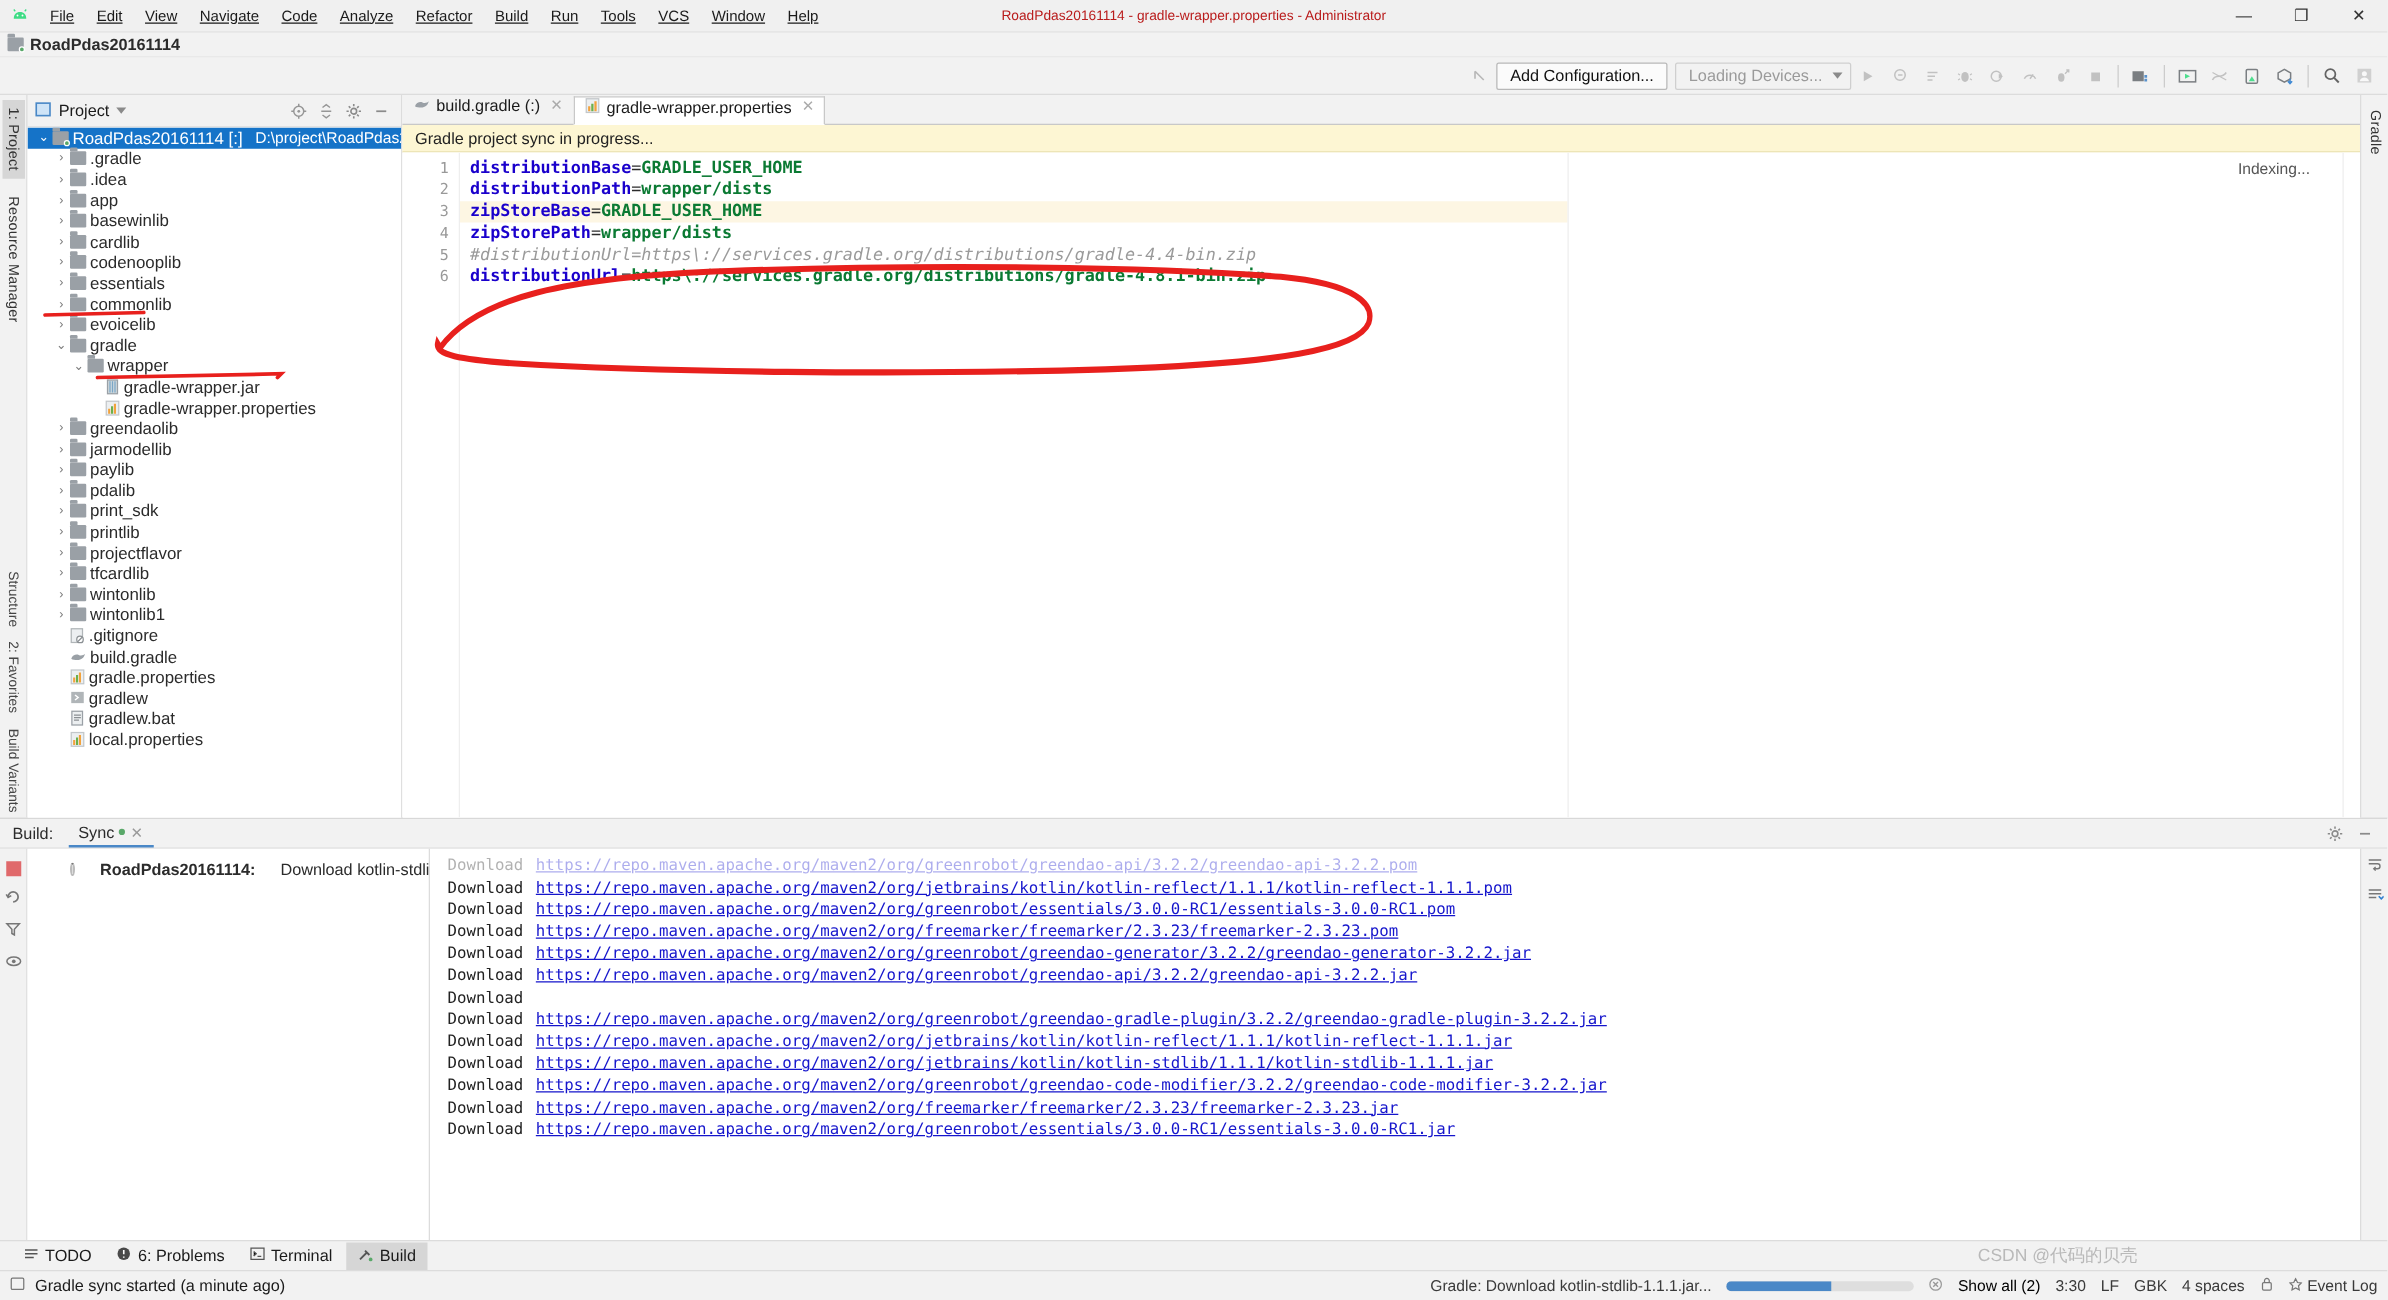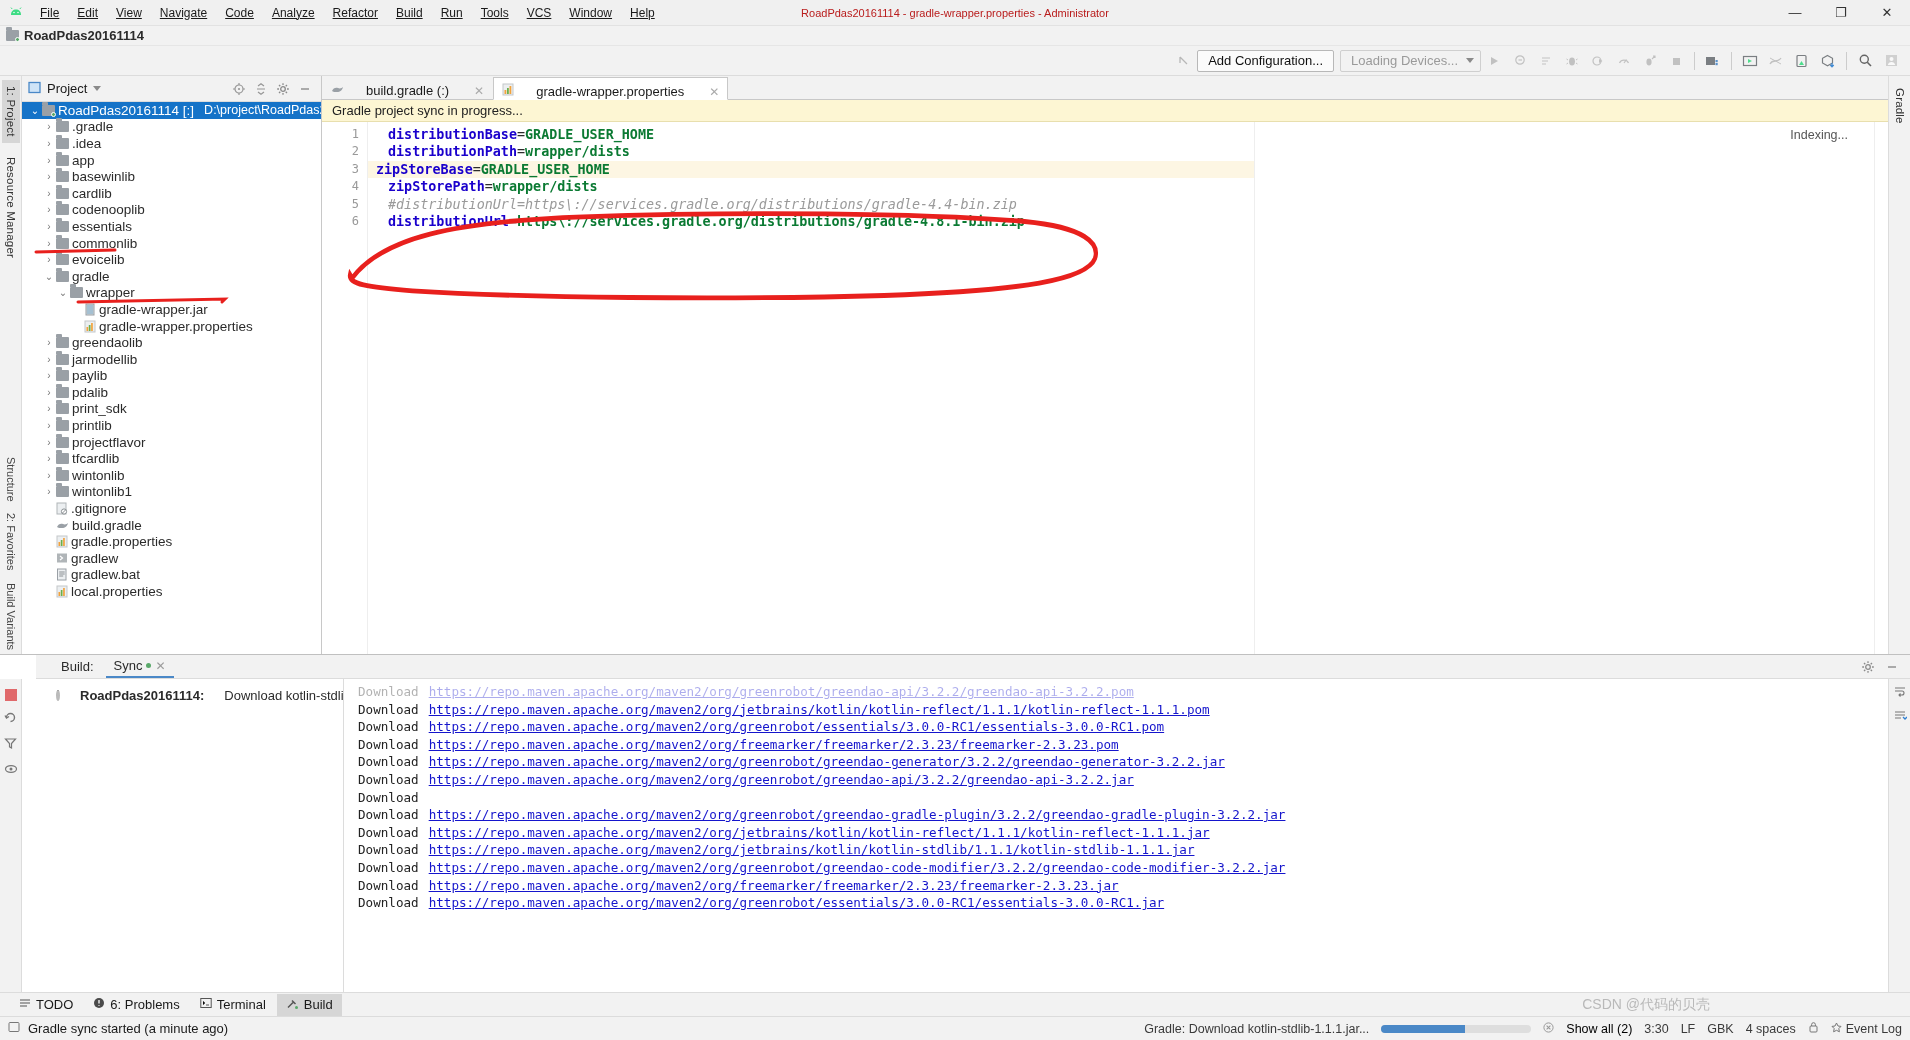--- a/index.html
+++ b/index.html
@@ -88,45 +88,45 @@
   .folder {
     width:13px;height:11px;background:#9aa0a6;border-radius:1px;position:relative;flex:none;
   }
   .folder:before{content:"";position:absolute;top:-3px;left:0;width:6px;height:3px;background:#9aa0a6;border-radius:1px 1px 0 0;}
   .folder.proj{background:#9aa0a6;}
   .dot{position:absolute;right:-1px;bottom:-1px;width:5px;height:5px;border-radius:50%;background:#59a869;border:1px solid #fff;}
 
   
   .editorwrap { flex:1; display:flex; flex-direction:column; min-width:0; background:#fff; }
   .tabstrip { height:24px; background:#f2f2f2; display:flex; align-items:flex-end; border-bottom:1px solid #c8c8c8; }
-  .etab { height:23px; display:flex; align-items:flex-end; gap:22px; padding:0 8px; font-size:13px; color:#1a1a1a; border:1px solid transparent; }
+  .etab { height:23px; display:flex; align-items:flex-start; gap:5px; padding:0 8px; font-size:13px; color:#1a1a1a; border:1px solid transparent; }
   .etab.active { background:#fff; border-color:#c8c8c8; border-bottom-color:#fff; position:relative; top:1px; }
   .etab .x { color:#aaa; font-size:12px; margin-left:3px; }
   .syncbar {
     height:22px; background:#fdf6d3; border-bottom:1px solid #e8dfae; display:flex; align-items:center;
     padding-left:10px; font-size:13px; color:#222;
   }
   .editor { flex:1; display:flex; position:relative; background:#fff; min-height:0; overflow:hidden; }
   .gutter { width:46px; background:#fff; border-right:1px solid #eee; padding-top:4px; text-align:right; }
   .gutter div { font-family:"DejaVu Sans Mono", monospace; font-size:12px; color:#999; height:17.4px; line-height:17.4px; padding-right:8px; }
   .code { flex:1; padding-top:4px; padding-left:8px; font-family:"DejaVu Sans Mono", monospace; font-size:13.4px; position:relative; }
-  .cline { height:17.4px; line-height:17.4px; white-space:pre;margin-left:12px; }
+  .cline { height:17.4px; line-height:17.4px; white-space:pre; }
   .cline.hl { background:#fdf6e3; margin-left:-8px; padding-left:8px; }
   .k { color:#1a00cc; font-weight:bold; }
   .v { color:#0b7a33; font-weight:bold; }
   .cm { color:#9a9a9a; font-style:italic; }
   .editor-rail { width:14px; background:#fff; border-left:1px solid #eee; }
   .indexing { position:absolute; right:26px; top:6px; font-size:12.5px; color:#555; }
 
   
   .annot { position:absolute; left:0; top:0; width:100%; height:100%; pointer-events:none; }
 
   
   .buildpanel { height:338px; display:flex; flex-direction:column; background:#fff; border-top:1px solid #c0c0c0; }
-  .bp-header { height:24px; background:#f2f2f2; display:flex; align-items:center; border-bottom:1px solid #dcdcdc; padding-left:25px; gap:12px;margin-left:36px; }
+  .bp-header { height:24px; background:#f2f2f2; display:flex; align-items:center; border-bottom:1px solid #dcdcdc; padding-left:10px; gap:12px; }
   .bp-header .lbl { font-size:13px; }
   .bp-tab { display:flex; align-items:center; gap:4px; font-size:13px; padding:3px 8px; border-bottom:2px solid #4a88c7; }
   .bp-tab .gdot { width:5px;height:5px;border-radius:50%;background:#59a869; }
   .bp-tab .x { color:#9a9a9a; font-size:12px; }
   .bp-hdr-icons { margin-left:auto; display:flex; gap:4px; padding-right:8px; }
   .bp-body { flex:1; display:flex; min-height:0; }
   .bp-left { width:22px; background:#f2f2f2; border-right:1px solid #dcdcdc; display:flex; flex-direction:column; align-items:center; gap:10px; padding-top:10px; }
   .bp-tree { width:322px; border-right:1px solid #dcdcdc; background:#fff; padding-top:6px; }
   .bp-task { display:flex; align-items:center; gap:20px; font-size:13px; padding-left:34px; height:20px; white-space:nowrap; }
   .bp-task b { font-weight:bold; }

